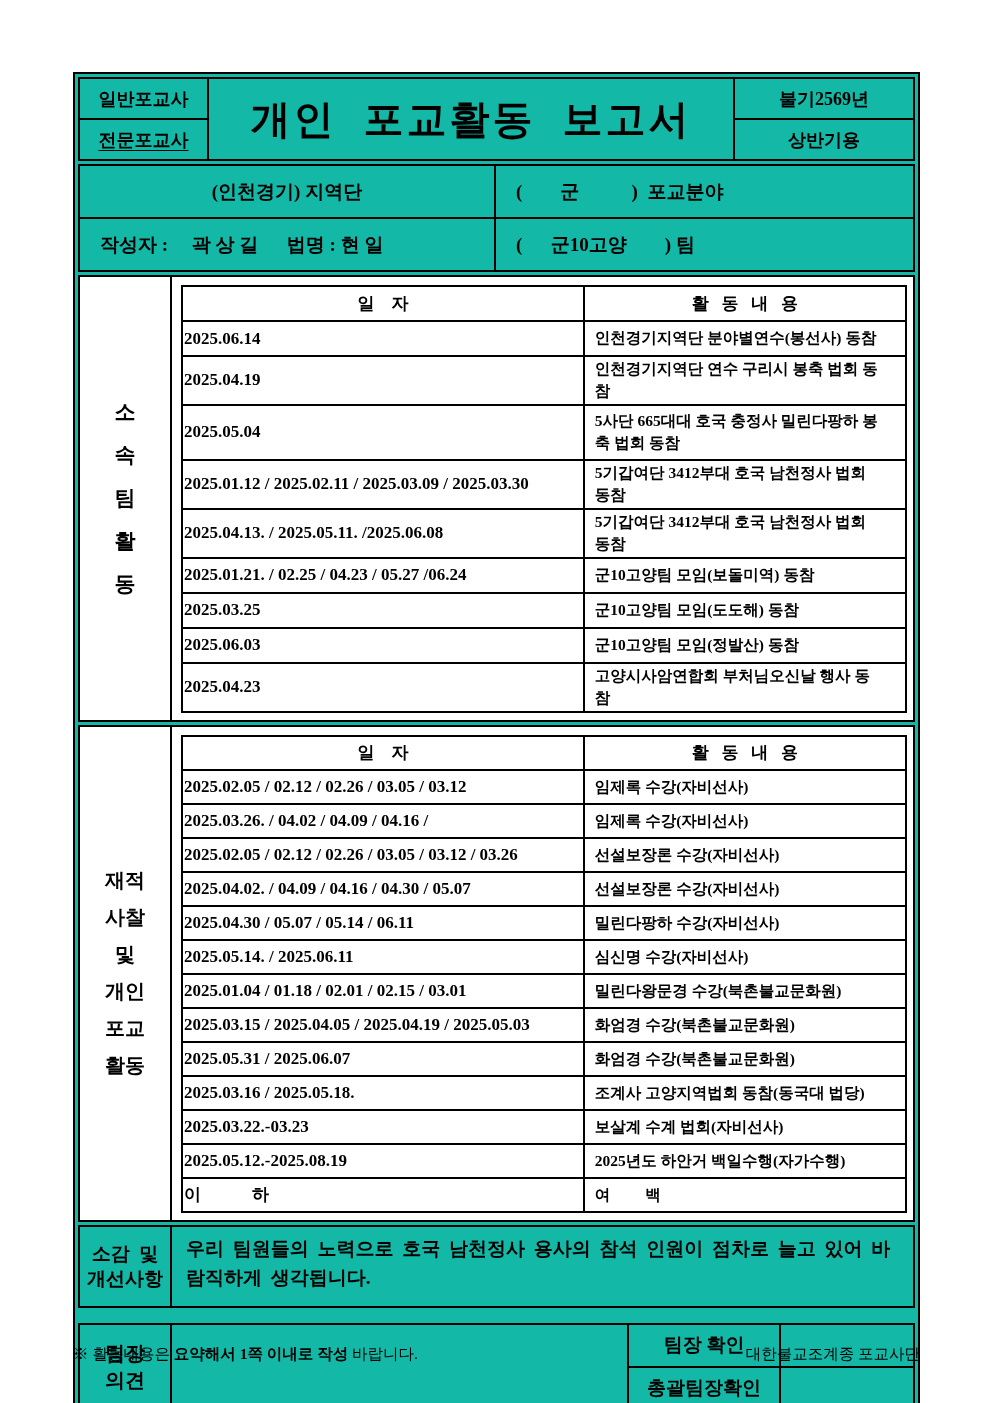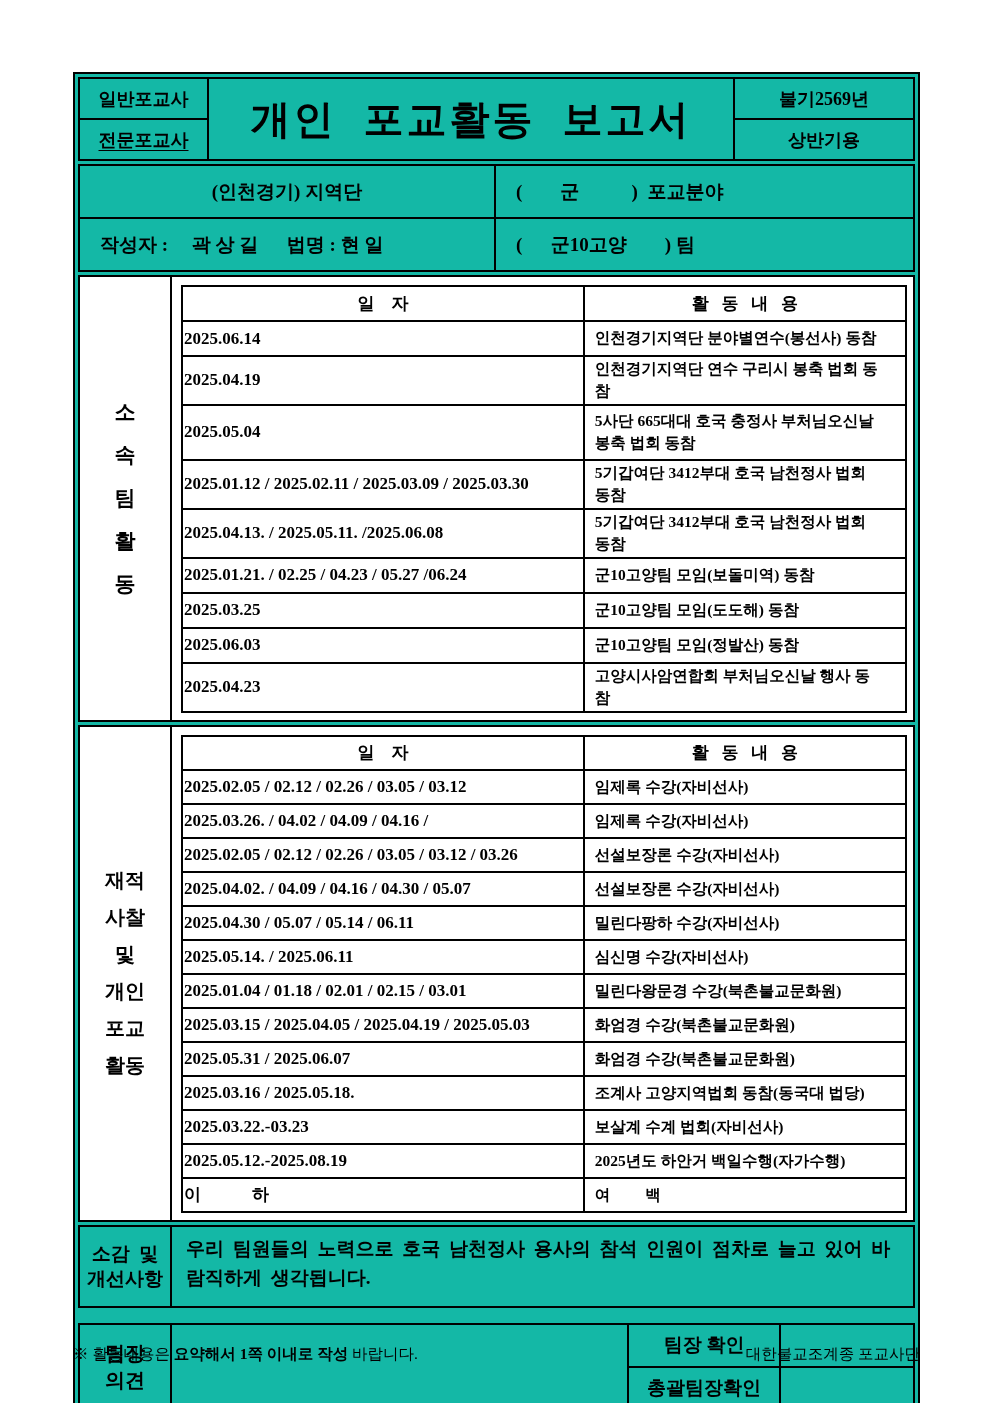--- a/index.html
+++ b/index.html
@@ -123,21 +123,21 @@
           <tr>
                 <td class="date">2025.06.14</td>
                 <td class="act">인천경기지역단 분야별연수(봉선사) 동참</td>
               </tr>
           <tr>
                 <td class="date">2025.04.19</td>
                 <td class="act">인천경기지역단 연수 구리시 봉축 법회 동참</td>
               </tr>
           <tr class="tall">
                 <td class="date">2025.05.04</td>
-                <td class="act">5사단 665대대 호국 충정사 부처님오신날 봉축 법회 동참</td>
+                <td class="act">5사단 665대대 호국 충정사 밀린다팡하 봉축 법회 동참</td>
               </tr>
           <tr>
                 <td class="date">2025.01.12 / 2025.02.11 / 2025.03.09 / 2025.03.30</td>
                 <td class="act">5기갑여단 3412부대 호국 남천정사 법회 동참</td>
               </tr>
           <tr>
                 <td class="date">2025.04.13. / 2025.05.11. /2025.06.08</td>
                 <td class="act">5기갑여단 3412부대 호국 남천정사 법회 동참</td>
               </tr>
           <tr>

